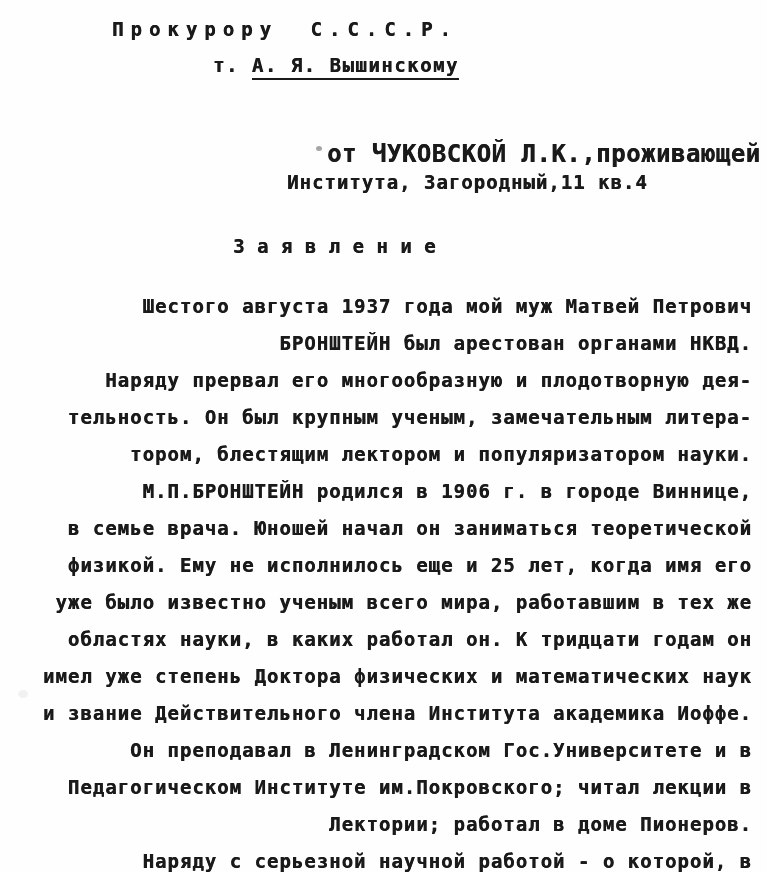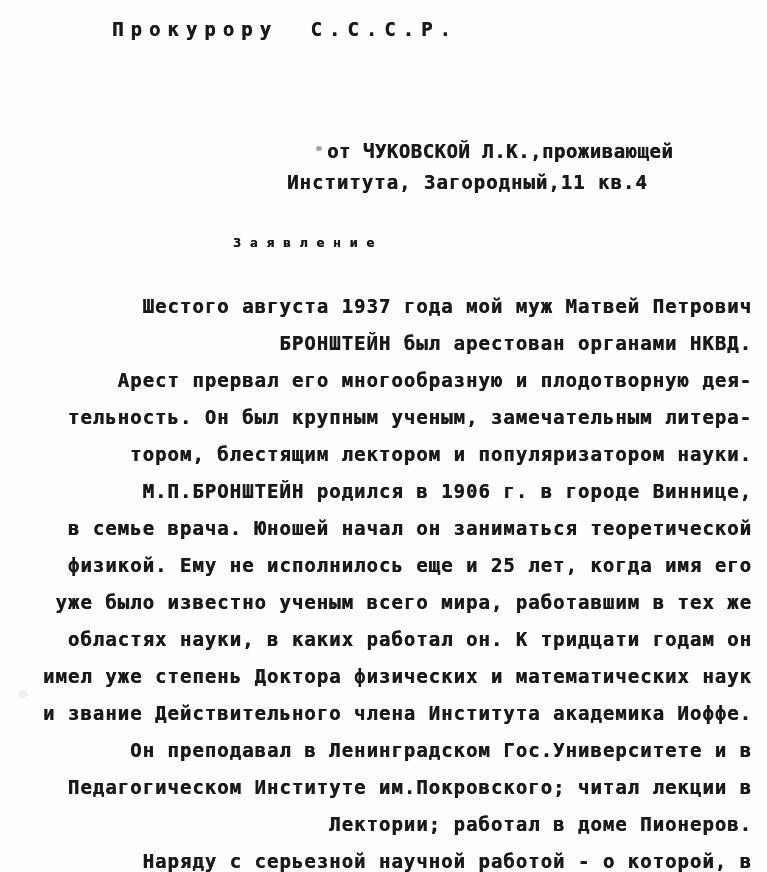--- a/index.html
+++ b/index.html
@@ -35,31 +35,31 @@
     left: 213px; top: 54px;
     font-size: 19px;
     letter-spacing: 1.5px;
   }
   .salutation .u {
     border-bottom: 2px solid currentColor;
     padding-bottom: 2px;
   }
   .sender1 {
     left: 327px; top: 140px;
-    font-size: 19px;
+    font-size: 24px;
     letter-spacing: 0.5px;
   }
   .sender2 {
     left: 287px; top: 171px;
     font-size: 19px;
     letter-spacing: 1px;
   }
   .doc-title {
     left: 233px; top: 235px;
-    font-size: 13px;
+    font-size: 19px;
     letter-spacing: 0.5px;
   }
   .body-text {
     position: absolute;
     left: 40px;
     top: 288px;
     width: 712px;
     font-size: 19px;
     letter-spacing: 1px;
   }
@@ -81,31 +81,32 @@
   .smudge.s2 { left: 18px; top: 690px; width: 10px; height: 8px; }
   .smudge.s3 { left: 740px; top: 520px; width: 9px; height: 9px; }
 </style>
 </head>
 <body>
 
 <div class="page">
 
   <div class="abs recipient">Прокурору  С.С.С.Р.</div>
 
+  <div class="abs salutation"><span>т. </span><span class="u">А. Я. Вышинскому</span></div>
 
   <div class="abs sender1">от ЧУКОВСКОЙ Л.К.,проживающей</div>
 
   <div class="abs sender2">Института, Загородный,11 кв.4</div>
 
   <div class="abs doc-title">З а я в л е н и е</div>
 
   <div class="body-text">
     <p class="para">Шестого августа 1937 года мой муж Матвей Петрович
 БРОНШТЕЙН был арестован органами НКВД.</p>
-    <p class="para">Арест прервал его многообразную и плодотворную дея-
+    <p class="para">Наряду прервал его многообразную и плодотворную дея-
 тельность. Он был крупным ученым, замечательным литера-
 тором, блестящим лектором и популяризатором науки.</p>
     <p class="para">М.П.БРОНШТЕЙН родился в 1906 г. в городе Виннице,
 в семье врача. Юношей начал он заниматься теоретической
 физикой. Ему не исполнилось еще и 25 лет, когда имя его
 уже было известно ученым всего мира, работавшим в тех же
 областях науки, в каких работал он. К тридцати годам он
 имел уже степень Доктора физических и математических наук
 и звание Действительного члена Института академика Иоффе.</p>
     <p class="para">Он преподавал в Ленинградском Гос.Университете и в

